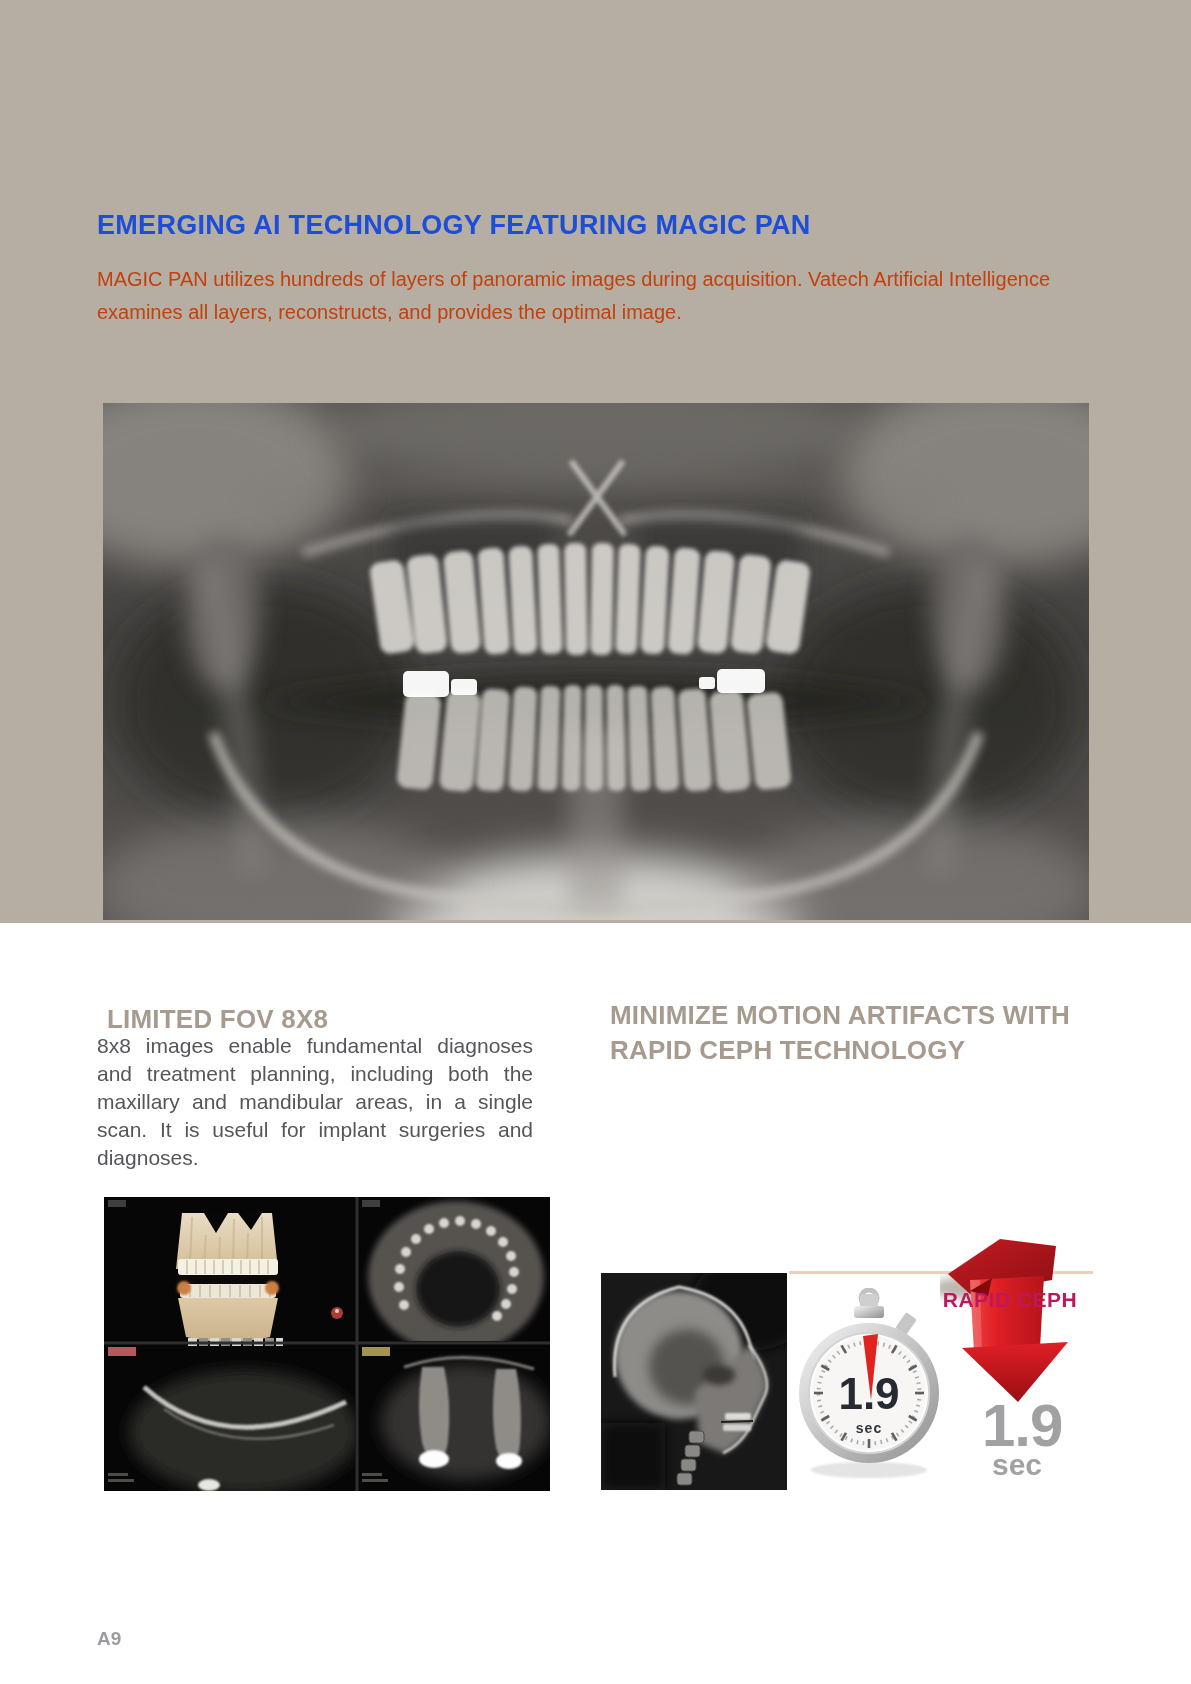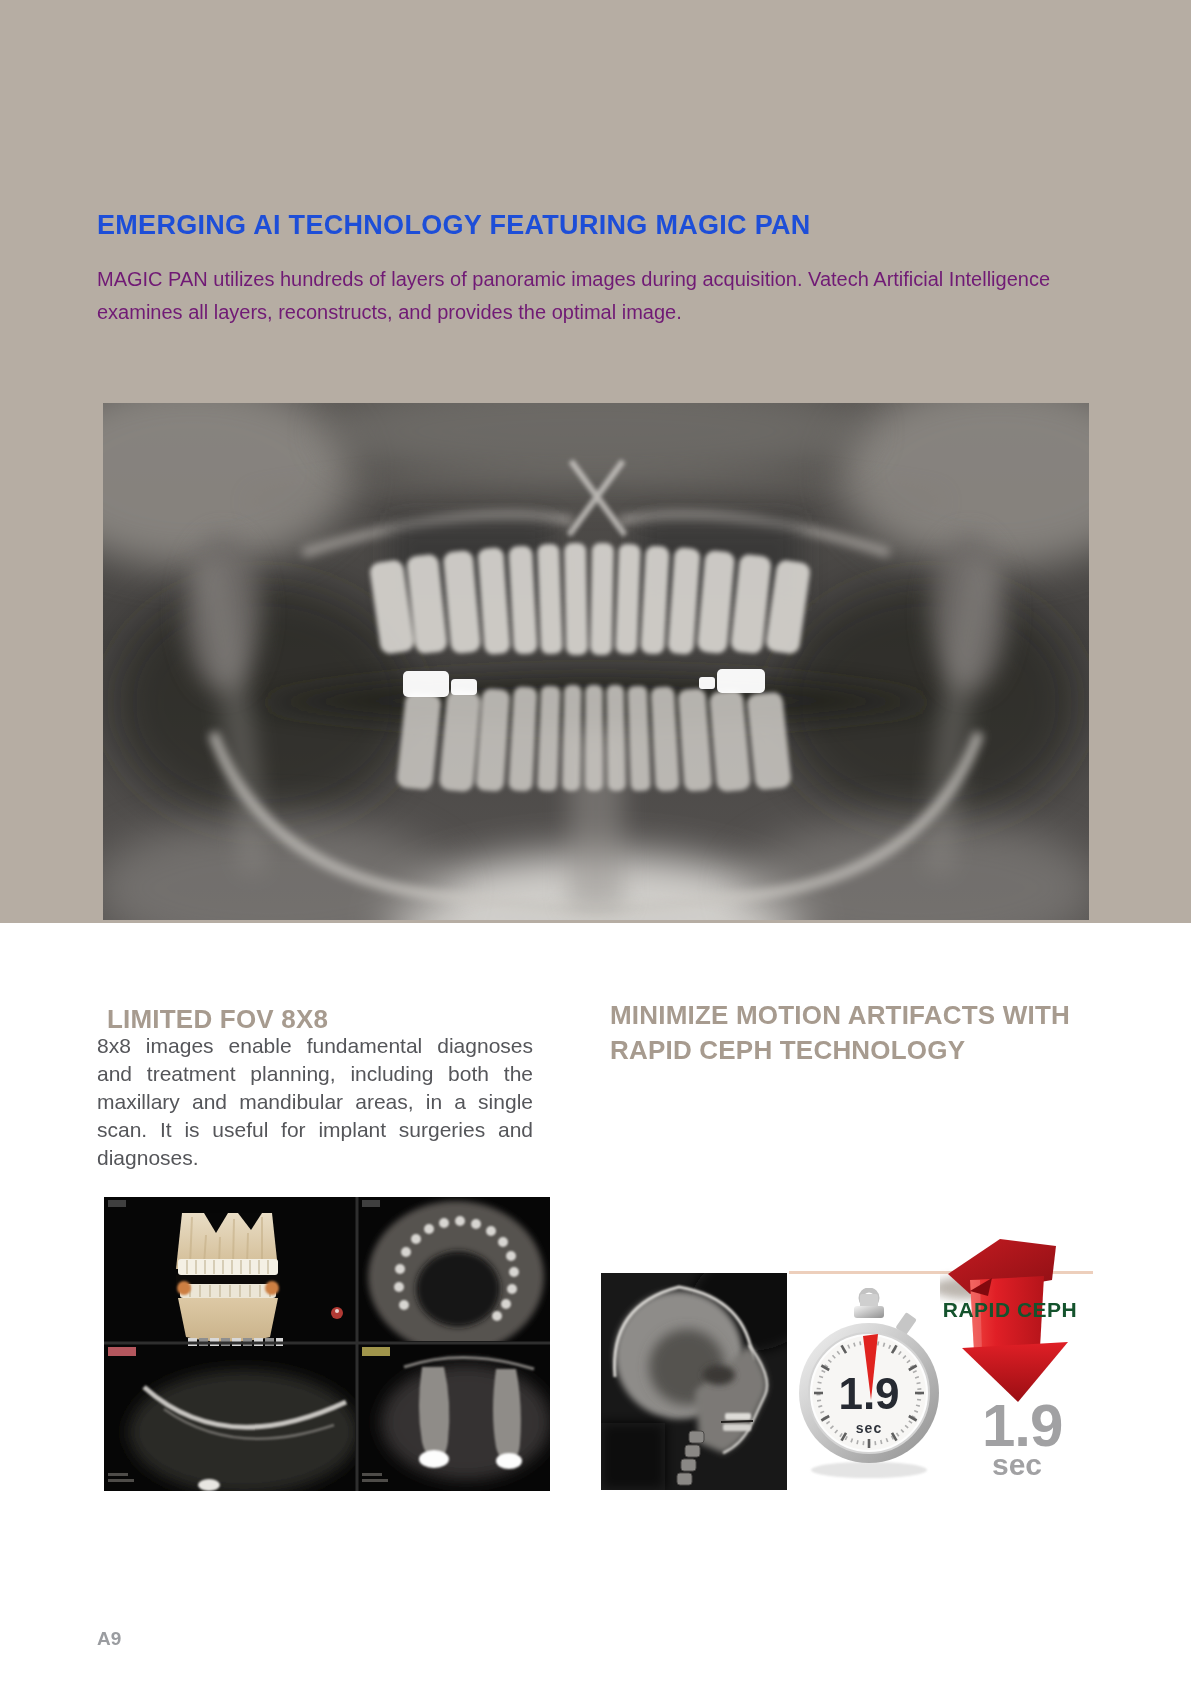--- a/index.html
+++ b/index.html
@@ -2,41 +2,41 @@
 <html><head>
 <meta charset="utf-8">
 <style>
   html,body{margin:0;padding:0;background:#ffffff;}
   body{font-family:"Liberation Sans", sans-serif;}
   .page{position:relative;width:1191px;height:1684px;background:#ffffff;overflow:hidden;}
   .hero-bg{position:absolute;left:0;top:0;width:1191px;height:923px;background:#b6ada3;}
   .page-title{position:absolute;left:97px;top:210px;width:1000px;margin:0;
     font-size:27px;font-weight:bold;color:#1d4ed8;letter-spacing:.3px;}
   .intro{position:absolute;left:97px;top:263px;width:980px;
-    font-size:20px;line-height:33px;color:#701a75;}
+    font-size:20px;line-height:33px;color:#c2410c;}
   .intro span{display:block;}
   .pano{position:absolute;left:103px;top:403px;width:986px;height:517px;overflow:hidden;}
   h2.col-head{position:absolute;margin:10px;font-size:26px;line-height:35px;font-weight:bold;
     color:#a79b8f;letter-spacing:.2px;}
   .col-body{position:absolute;font-size:21px;color:#55565a;text-align:justify;}
   .left-head{left:97px;top:992px;width:440px;}
   .left-body{left:97px;top:1032px;width:436px;line-height:28px;}
   .right-head{left:600px;top:988px;width:500px;}
   .right-body{left:600px;top:1066px;width:470px;line-height:30px;}
   .ct{position:absolute;left:104px;top:1197px;width:446px;height:294px;}
   .ceph{position:absolute;left:601px;top:1273px;width:186px;height:217px;}
   .tan-line{position:absolute;left:789px;top:1271px;width:304px;height:3px;background:#edcfbc;z-index:1;}
   .stopwatch{position:absolute;left:794px;top:1288px;width:150px;height:200px;z-index:2;}
   .sw-value{position:absolute;left:0;top:84px;width:150px;text-align:center;
     font-size:44px;font-weight:bold;color:#262a32;line-height:1;}
   .sw-unit{position:absolute;left:0;top:132px;width:150px;text-align:center;
     font-size:14px;font-weight:bold;color:#30343c;letter-spacing:1px;}
   .ribbon{position:absolute;left:940px;top:1236px;width:150px;height:170px;z-index:3;}
-  .ribbon-label{position:absolute;left:2px;top:62px;width:136px;text-align:center;
-    font-size:21px;line-height:24px;font-weight:bold;color:#14532d;letter-spacing:.5px;}
+  .ribbon-label{position:absolute;left:2px;top:52px;width:136px;text-align:center;
+    font-size:21px;line-height:24px;font-weight:bold;color:#be185d;letter-spacing:.5px;}
   .big-time{position:absolute;left:982px;top:1400px;z-index:2;color:#a1a1a3;}
   .big-time .val{display:block;font-size:60px;font-weight:bold;line-height:52px;letter-spacing:-1px;}
   .big-time .unit{display:block;font-size:30px;font-weight:bold;line-height:26px;margin-left:10px;}
   .page-number{position:absolute;left:97px;top:1628px;font-size:19px;font-weight:bold;color:#9a9ca0;}
 </style>
 </head>
 <body>
 
 <div class="page">
 

